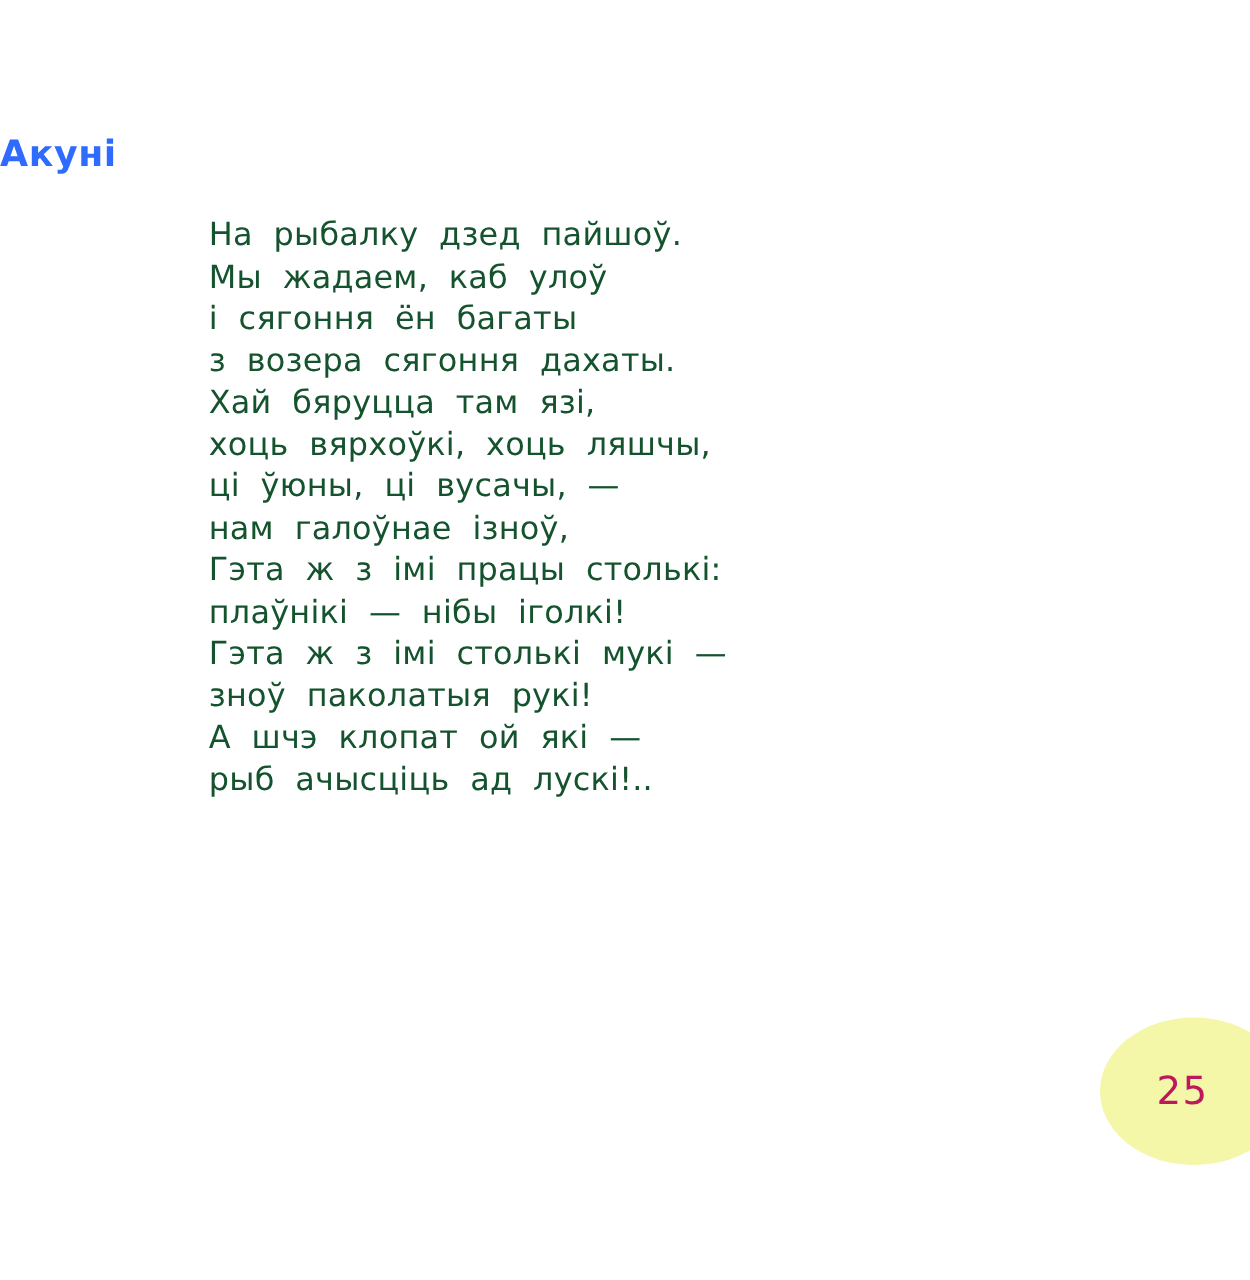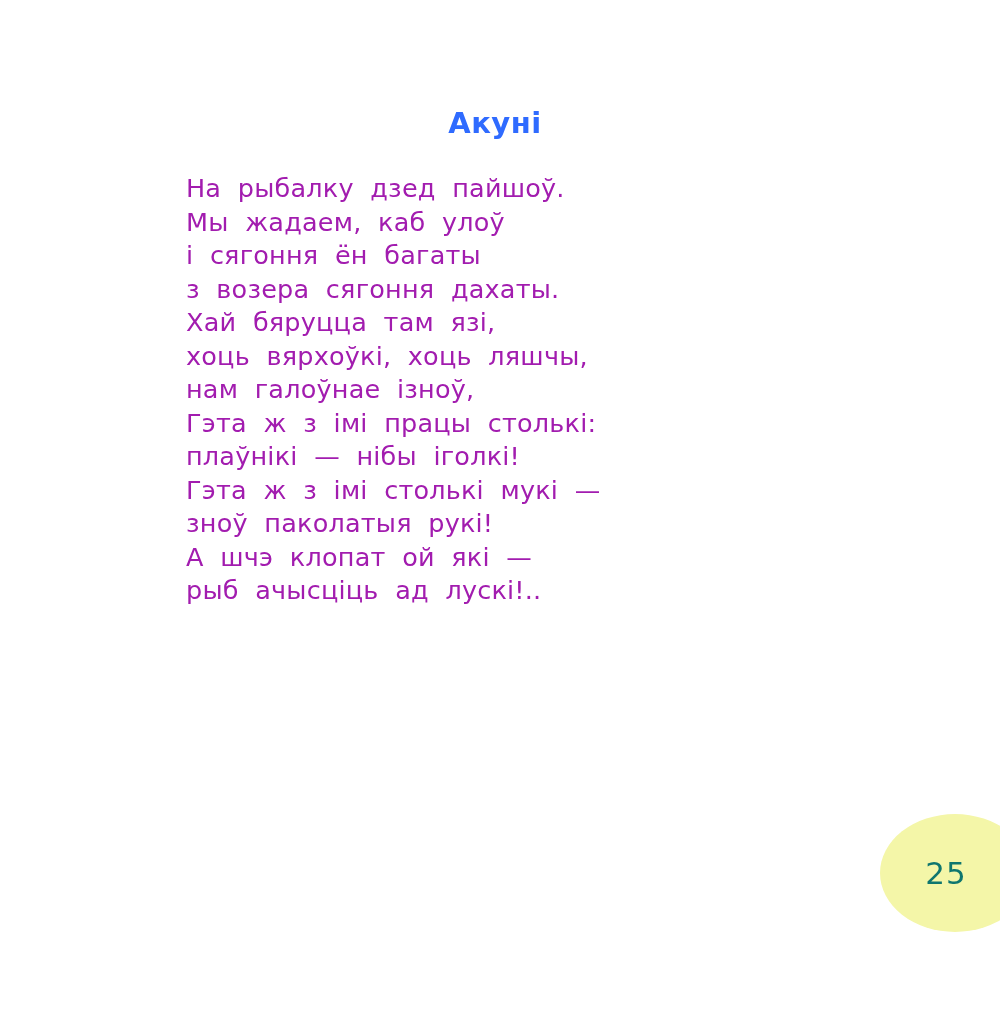--- a/index.html
+++ b/index.html
@@ -18,34 +18,33 @@
     position: relative;
     width: 1000px;
     height: 1024px;
     box-sizing: border-box;
   }
   .poem-title {
     position: absolute;
     top: 106px;
     left: 0;
     width: 990px;
-    text-align: center;
     font-size: 29px;
     font-weight: bold;
     color: #2f6bff;
     letter-spacing: 0.5px;
   }
   .poem-body {
     position: absolute;
     top: 172px;
-    left: 186px;
+    left: 167px;
     width: 620px;
     font-size: 25.5px;
     line-height: 33.5px;
-    color: #a21caf;
+    color: #14532d;
     letter-spacing: 0.2px;
   }
   .poem-line {
     white-space: pre;
     font-size: 25.5px;
     line-height: 33.5px;
   }
   .page-number-badge {
     position: absolute;
     right: -30px;
@@ -53,41 +52,42 @@
     width: 150px;
     height: 118px;
     border-radius: 50%;
     background: #f4f6a8;
     display: flex;
     align-items: center;
     justify-content: center;
   }
   .page-number {
     font-size: 31px;
-    color: #0f766e;
+    color: #be185d;
     font-weight: normal;
     margin-right: 34px;
     letter-spacing: 1px;
     margin-left: 16px;
   }
 </style>
 </head>
 <body>
 
 <div class="page">
 
   <div class="poem-title">Акуні</div>
 
   <div class="poem-body">
     <div class="poem-line">На  рыбалку  дзед  пайшоў.</div>
     <div class="poem-line">Мы  жадаем,  каб  улоў</div>
     <div class="poem-line">і  сягоння  ён  багаты</div>
     <div class="poem-line">з  возера  сягоння  дахаты.</div>
     <div class="poem-line">Хай  бяруцца  там  язі,</div>
     <div class="poem-line">хоць  вярхоўкі,  хоць  ляшчы,</div>
+    <div class="poem-line">ці  ўюны,  ці  вусачы,  —</div>
     <div class="poem-line">нам  галоўнае  ізноў,</div>
     <div class="poem-line">Гэта  ж  з  імі  працы  столькі:</div>
     <div class="poem-line">плаўнікі  —  нібы  іголкі!</div>
     <div class="poem-line">Гэта  ж  з  імі  столькі  мукі  —</div>
     <div class="poem-line">зноў  паколатыя  рукі!</div>
     <div class="poem-line">А  шчэ  клопат  ой  які  —</div>
     <div class="poem-line">рыб  ачысціць  ад  лускі!..</div>
   </div>
 
   <div class="page-number-badge">

